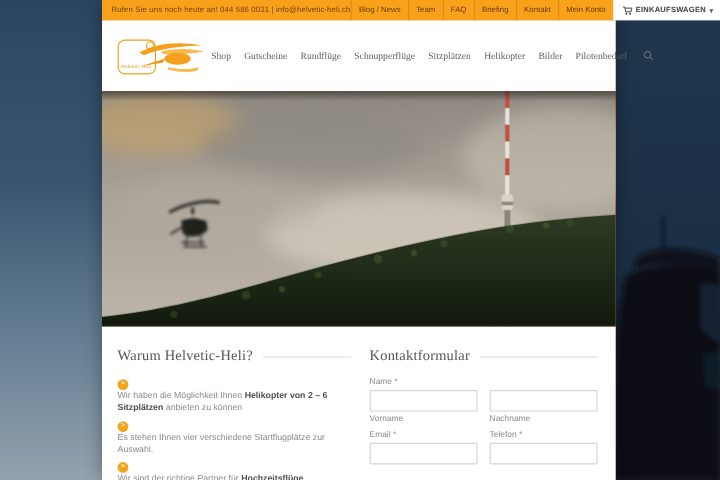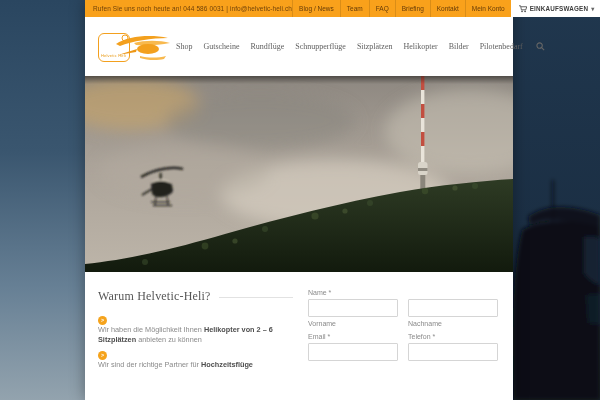--- a/index.html
+++ b/index.html
@@ -235,27 +235,35 @@
         <span>Warum Helvetic-Heli?</span>
         <span class="rule"></span>
       </div>
       <ul class="why-list">
         <li class="why-item">
           <span class="bullet">&gt;</span>
           <p><span>Wir haben die Möglichkeit Ihnen </span><b>Helikopter von 2 – 6 Sitzplätzen</b><span> anbieten zu können</span></p>
         </li>
         <li class="why-item">
           <span class="bullet">&gt;</span>
+          <p><span>Es stehen Ihnen vier verschiedene Startflugplätze zur Auswahl.</span><b></b><span></span></p>
+        </li>
+        <li class="why-item">
+          <span class="bullet">&gt;</span>
           <p><span>Wir sind der richtige Partner für </span><b>Hochzeitsflüge</b><span></span></p>
         </li>
 
       </ul>
     </div>
 
     <div class="col-form">
+      <div class="sec-head">
+        <span>Kontaktformular</span>
+        <span class="rule"></span>
+      </div>
       <div class="form-label">Name *</div>
       <div class="form-row">
         <input class="ti" type="text" style="">
         <input class="ti" type="text" style="">
       </div>
       <div class="form-row">
         <div class="cell sublabel">Vorname</div>
         <div class="cell sublabel">Nachname</div>
       </div>
       <div class="form-row">

